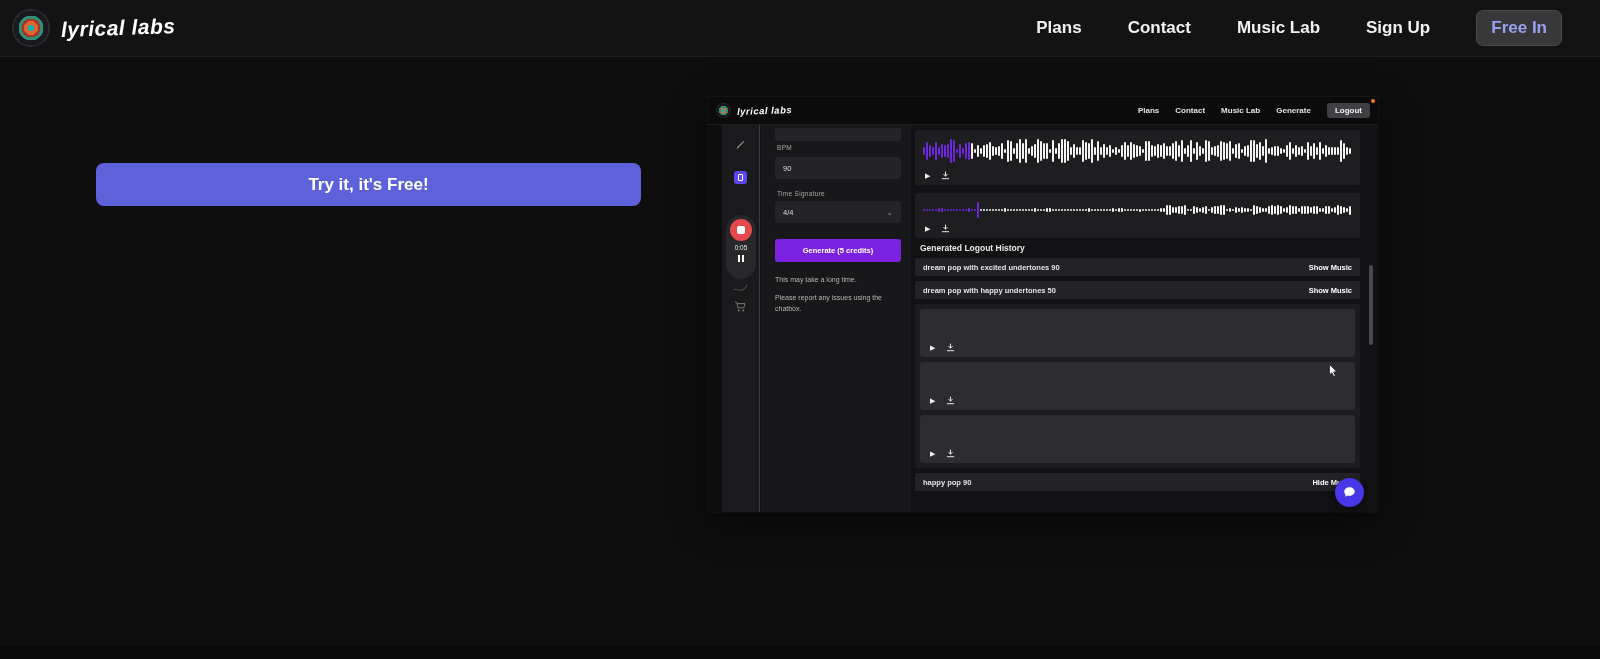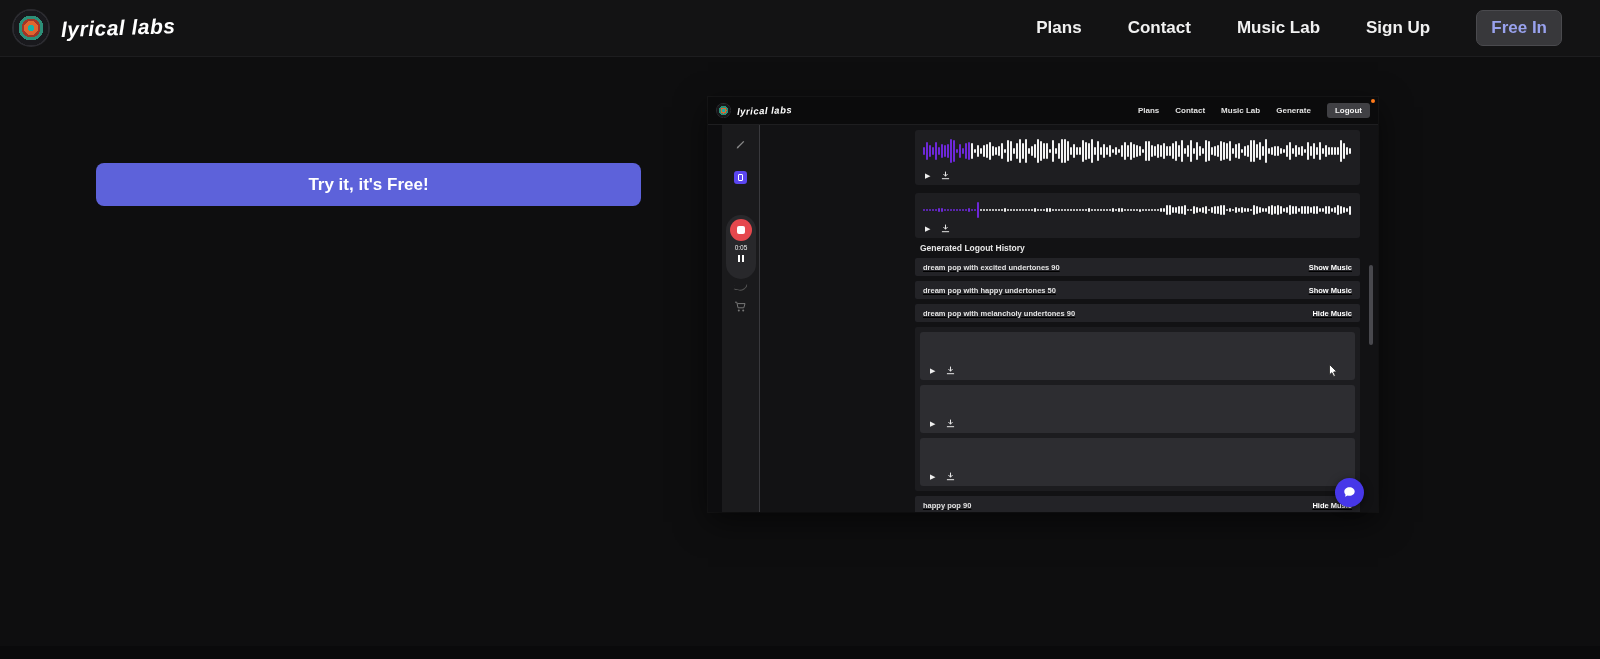--- a/index.html
+++ b/index.html
@@ -95,21 +95,21 @@
   .wave-card.w2 { top:68px; height:45px; }
   .waveform { position:absolute; left:8px; right:8px; top:6px; display:flex; align-items:center;
               overflow:hidden; cursor:pointer; }
   .w1 .waveform { height:30px; } .w2 .waveform { height:22px; }
   .wv-bar { flex:0 0 auto; width:2px; margin-right:1px; border-radius:1px; }
   .p-controls { position:absolute; left:10px; bottom:5px; display:flex; align-items:center; gap:11px; }
   .play { color:#eee; font-size:7px; cursor:pointer; line-height:1; }
   .dlbtn { cursor:pointer; display:flex; }
 
   .h-title { position:absolute; left:9px; top:118px; color:#e8e8e8; font-size:8.5px; font-weight:600; }
-  .h-list { position:absolute; left:4px; top:133px; width:445px;text-decoration:underline; }
+  .h-list { position:absolute; left:4px; top:133px; width:445px; }
   .hrow { height:18px; background:#232327; border-radius:2px; margin-bottom:5px; display:flex;
           align-items:center; justify-content:space-between; padding:0 8px; }
   .hrow .hlabel { color:#e3e3e3; font-size:7.5px; font-weight:600; }
   .hrow .haction { color:#fff; font-size:7.5px; font-weight:700; cursor:pointer; }
   .hexpand { background:#1c1c1f; border-radius:2px; padding:5px; margin-bottom:5px; }
   .pcard { height:48px; background:#2d2d31; border-radius:3px; position:relative; margin-bottom:5px; }
   .pcard:last-child { margin-bottom:0; }
   .sthumb { position:absolute; right:5px; top:140px; width:4px; height:80px; background:#48484d;
             border-radius:2px; cursor:pointer; }
   .cursor { position:absolute; left:620px; top:266px; z-index:7; }
@@ -186,20 +186,33 @@
         </div>
       <div class="sb-icon cart">
         <svg width="13" height="12" viewBox="0 0 13 12">
             <path d="M1 1.2h1.8l1.2 5.6h5.8l1.2-4.2H3.4" fill="none" stroke="#777" stroke-width="1"></path>
             <circle cx="4.8" cy="9.6" r="1" fill="#777"></circle>
             <circle cx="9.2" cy="9.6" r="1" fill="#777"></circle>
           </svg>
       </div>
     </aside>
 
+    <div class="s-form">
+      <div class="f-partial"></div>
+      <div class="f-label bpm">BPM</div>
+      <input class="f-input bpm" value="90" style="">
+      <div class="f-label ts">Time Signature</div>
+      <div class="f-select">
+        <span>4/4</span>
+        <span class="chev">⌄</span>
+      </div>
+      <button class="f-generate">Generate (5 credits)</button>
+      <div class="f-note n1">This may take a long time.</div>
+      <div class="f-note n2">Please report any issues using the chatbox.</div>
+    </div>
 
     <div class="s-main">
       <div class="wave-card w1">
         <div class="waveform">
             <div class="wv-bar" style="height: 7.88454px; background: rgb(109, 40, 217);"></div>
             <div class="wv-bar" style="height: 17.9806px; background: rgb(109, 40, 217);"></div>
             <div class="wv-bar" style="height: 12.1104px; background: rgb(109, 40, 217);"></div>
             <div class="wv-bar" style="height: 8.7985px; background: rgb(109, 40, 217);"></div>
             <div class="wv-bar" style="height: 18.5964px; background: rgb(109, 40, 217);"></div>
             <div class="wv-bar" style="height: 7.11897px; background: rgb(109, 40, 217);"></div>
@@ -509,24 +522,20 @@
       <div class="h-title">Generated Logout History</div>
       <div class="h-list">
           <div class="hrow">
             <span class="hlabel">dream pop with excited undertones 90</span>
             <span class="haction">Show Music</span>
           </div>
           <div class="hrow">
             <span class="hlabel">dream pop with happy undertones 50</span>
             <span class="haction">Show Music</span>
           </div>
-          <div class="hrow">
-            <span class="hlabel">dream pop with melancholy undertones 90</span>
-            <span class="haction">Hide Music</span>
-          </div>
           <div class="hexpand">
             <div class="pcard">
               <div class="p-controls">
                 <span class="play">▶</span>
                 <span class="dlbtn">
                   <svg width="9" height="9" viewBox="0 0 9 9">
                     <path d="M4.5 1v4M2.7 3.3l1.8 1.8 1.8-1.8M1.3 7.7h6.4" stroke="#e6e6e6" stroke-width="1" fill="none" stroke-linecap="round"></path>
                   </svg>
                 </span>
               </div>

